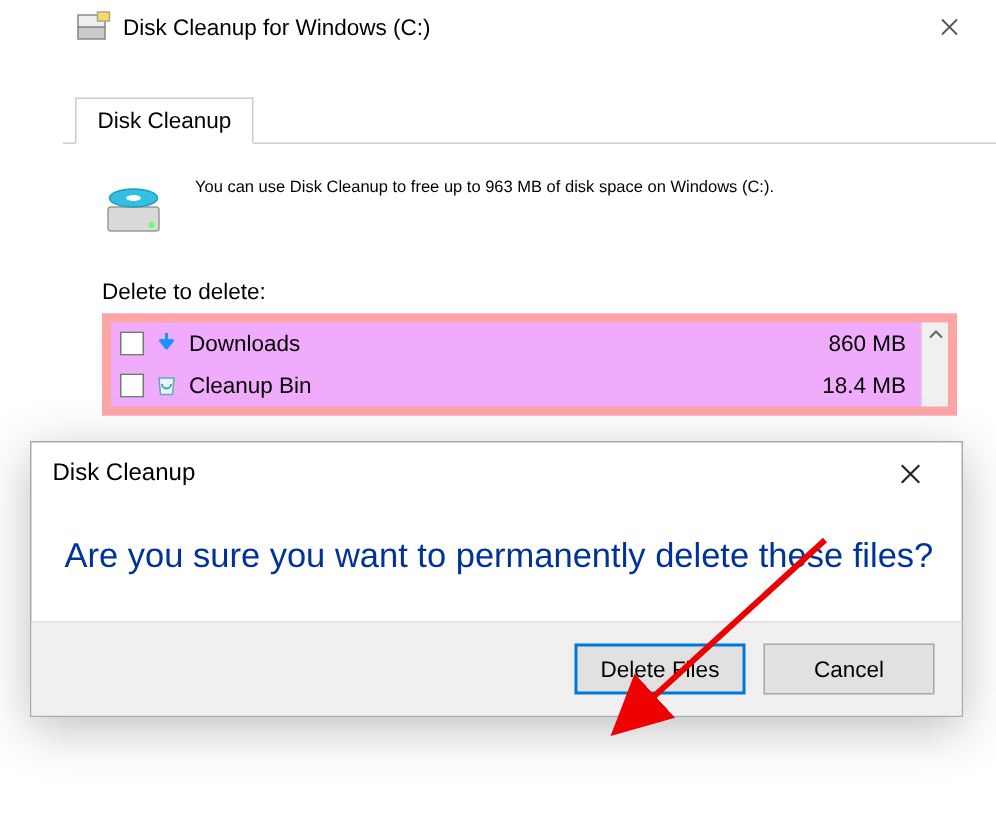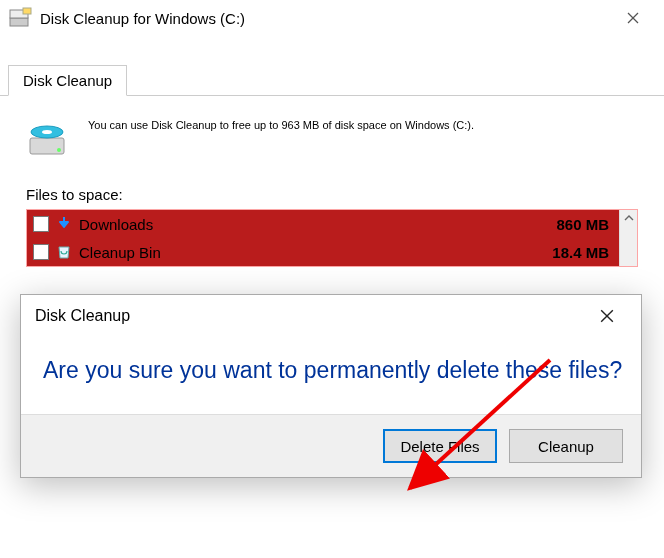--- a/index.html
+++ b/index.html
@@ -1,35 +1,35 @@
 <!DOCTYPE html>
 <html><head>
   <meta charset="utf-8">
   <style>
     * { box-sizing: border-box; font-family: "Segoe UI", Tahoma, sans-serif; }
     body { margin: 0; width: 664px; height: 558px; background: #fff; font-size: 15px; color: #000; position: relative; }
-    .window { position: absolute; top: 0; left: 0; right: 0; background: #fff; }
+    .window { position: absolute; top: 0; left: 18px; right: 0; background: #fff; padding-left: 24px; }
     .titlebar { display: flex; align-items: center; height: 36px; padding: 0 8px; }
     .titlebar-icon { width: 24px; height: 24px; margin-right: 8px; display: flex; align-items: center; justify-content: center; }
     .title-text { flex: 1; font-size: 15px; }
     .close-btn { width: 46px; height: 32px; display: flex; align-items: center; justify-content: center; color: #444; }
     .close-btn svg { width: 12px; height: 12px; }
     .tabs { padding: 4px 8px 0 8px; border-bottom: 1px solid #ccc; margin-top: 24px; }
     .tab { display: inline-block; background: #fff; border: 1px solid #ccc; border-bottom: 1px solid #fff; padding: 6px 14px; font-size: 15px; position: relative; top: 1px; }
     .content { padding: 22px 26px; }
     .intro-row { display: flex; gap: 18px; margin-bottom: 24px; }
     .drive-icon { flex: 0 0 44px; height: 44px; }
     .intro-text { line-height: 1.45; font-size: 11px; }
     .section-label { font-size: 15px; margin-bottom: 6px; }
-    .file-list { border: 1px solid #fca5a5; background: #b91c1c; }
+    .file-list { border: 6px solid #fca5a5; background: #f0abfc; }
     .file-row { display: flex; align-items: center; height: 28px; padding: 0 6px; gap: 6px; border-bottom: 0; }
     .file-row .cb { width: 16px; height: 16px; border: 1px solid #777; background: #fff; flex: 0 0 16px; }
     .file-row .ficon { width: 18px; height: 18px; flex: 0 0 18px; display: flex; align-items: center; justify-content: center; }
     .file-row .fname { flex: 1; font-size: 15px; }
-    .file-row .fsize { font-size: 15px; padding-right: 4px; font-weight: bold; }
+    .file-row .fsize { font-size: 15px; padding-right: 4px; }
     .scroll { width: 18px; background: #f0f0f0; border-left: 1px solid #ddd; display: flex; align-items: flex-start; justify-content: center; }
     .list-wrap { display: flex; }
     .list-inner { flex: 1; }
     .scroll-arrow { font-size: 11px; color: #555; padding-top: 3px; }
     .dialog { position: absolute; top: 294px; left: 20px; width: 622px; background: #fff; box-shadow: 0 8px 32px rgba(0,0,0,0.25); border: 1px solid #aaa; }
     .dlg-title { display: flex; align-items: center; height: 42px; padding: 0 14px; }
     .dlg-title-text { flex: 1; font-size: 16px; }
     .dlg-close { width: 40px; height: 32px; display: flex; align-items: center; justify-content: center; color: #222; }
     .dlg-body { padding: 18px 12px 28px 22px; }
     .dlg-msg { font-size: 23px; color: #003399; line-height: 1.35; }
@@ -68,21 +68,21 @@
       <div class="drive-icon">
         <svg viewBox="0 0 44 44">
             <rect x="4" y="20" width="34" height="16" rx="2" fill="#d9d9d9" stroke="#999"></rect>
             <ellipse cx="21" cy="14" rx="16" ry="6" fill="#33bfe0" stroke="#1a9cc0"></ellipse>
             <ellipse cx="21" cy="14" rx="5" ry="2" fill="#fff"></ellipse>
             <circle cx="33" cy="32" r="2" fill="#6f6"></circle>
           </svg>
       </div>
       <div class="intro-text">You can use Disk Cleanup to free up to 963 MB of disk space on Windows (C:).</div>
     </div>
-    <div class="section-label">Files to space:</div>
+    <div class="section-label">Delete to delete:</div>
     <div class="file-list">
       <div class="list-wrap">
         <div class="list-inner">
           <div class="file-row">
             <span class="cb"></span>
             <span class="ficon">
               <svg viewBox="0 0 18 18">
                   <path d="M9 2 v8 M5 7 l4 5 l4 -5 z" fill="#1e90ff" stroke="#1e90ff" stroke-width="2" stroke-linejoin="round"></path>
                 </svg>
             </span>
@@ -121,21 +121,21 @@
           <line x1="1" y1="1" x2="11" y2="11" stroke="#222" stroke-width="1.2"></line>
           <line x1="11" y1="1" x2="1" y2="11" stroke="#222" stroke-width="1.2"></line>
         </svg>
     </span>
   </div>
   <div class="dlg-body">
     <div class="dlg-msg">Are you sure you want to permanently delete these files?</div>
   </div>
   <div class="dlg-footer">
     <div class="dlg-btn primary">Delete Files</div>
-    <div class="dlg-btn">Cleanup</div>
+    <div class="dlg-btn">Cancel</div>
   </div>
 </div>
 
 <svg class="arrow-annot" width="220" height="170">
   <defs>
     <marker id="ah" markerWidth="12" markerHeight="12" refX="9" refY="5" orient="auto">
       <path d="M0,0 L10,5 L0,10 z" fill="#e00"></path>
     </marker>
   </defs>
   <line x1="200" y1="10" x2="60" y2="138" stroke="#e00" stroke-width="4" marker-end="url(#ah)"></line>

